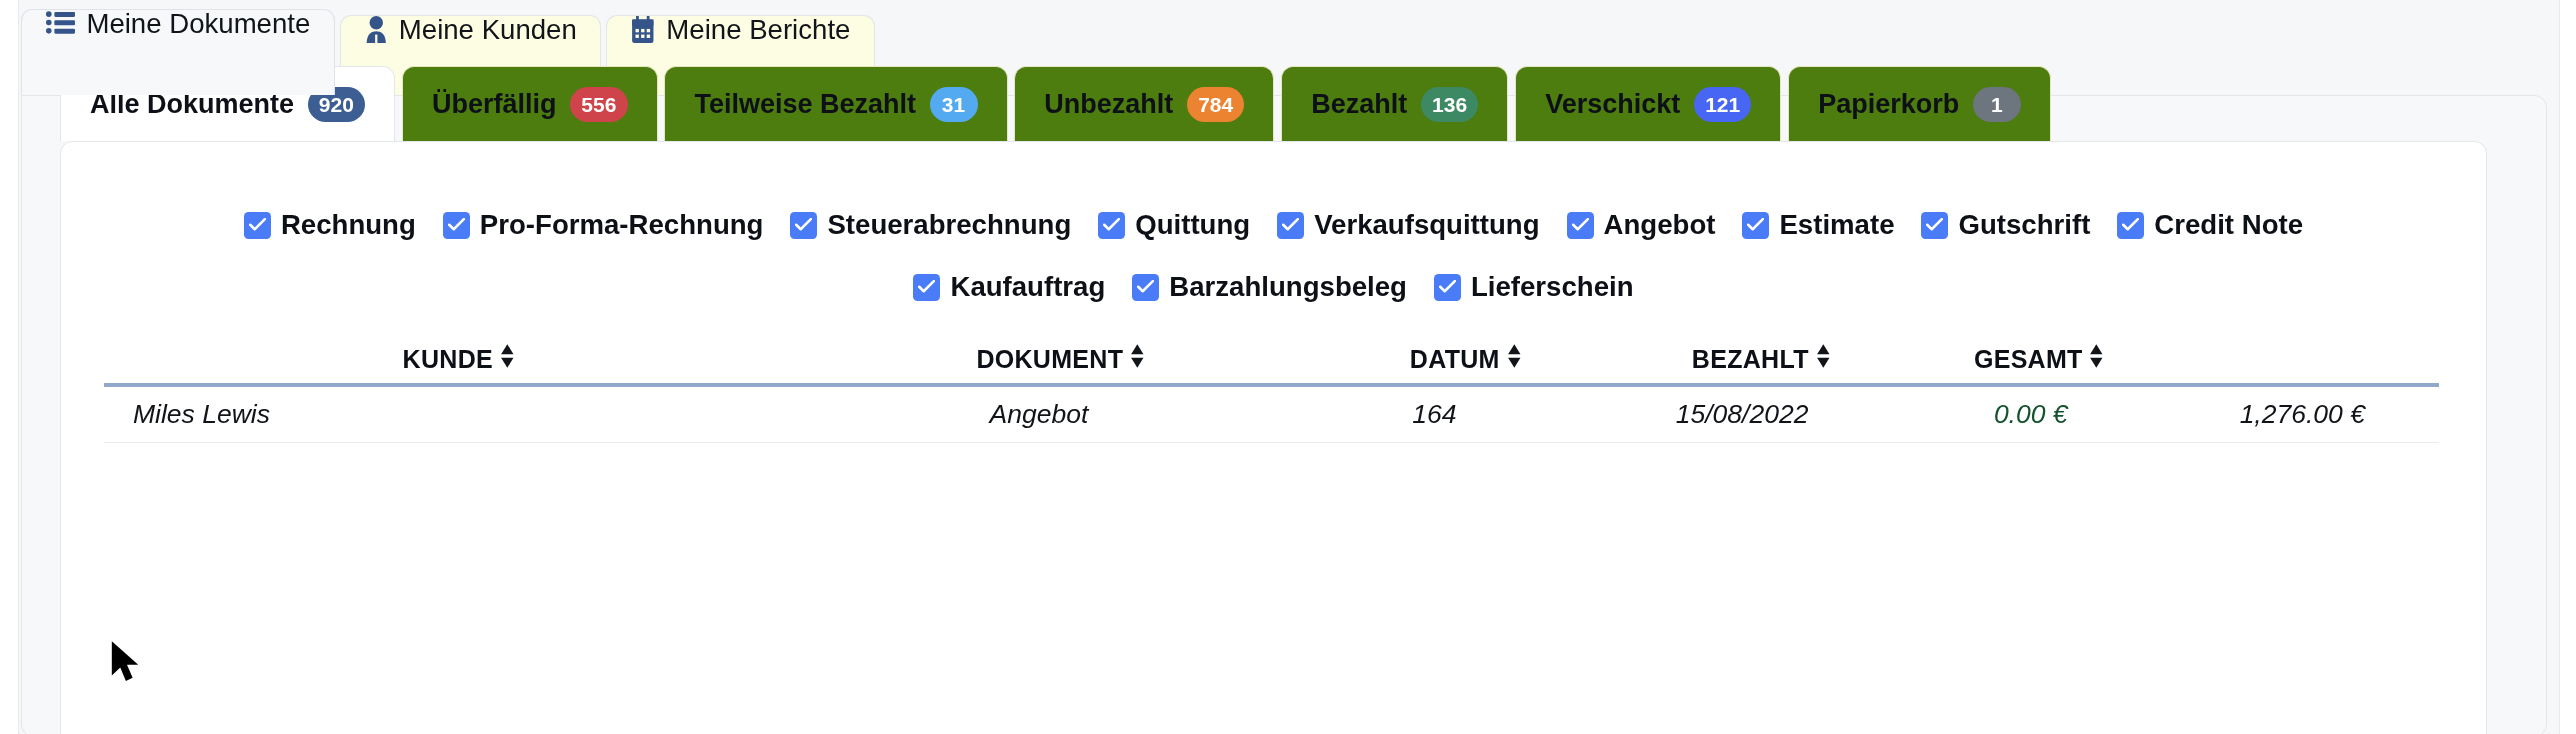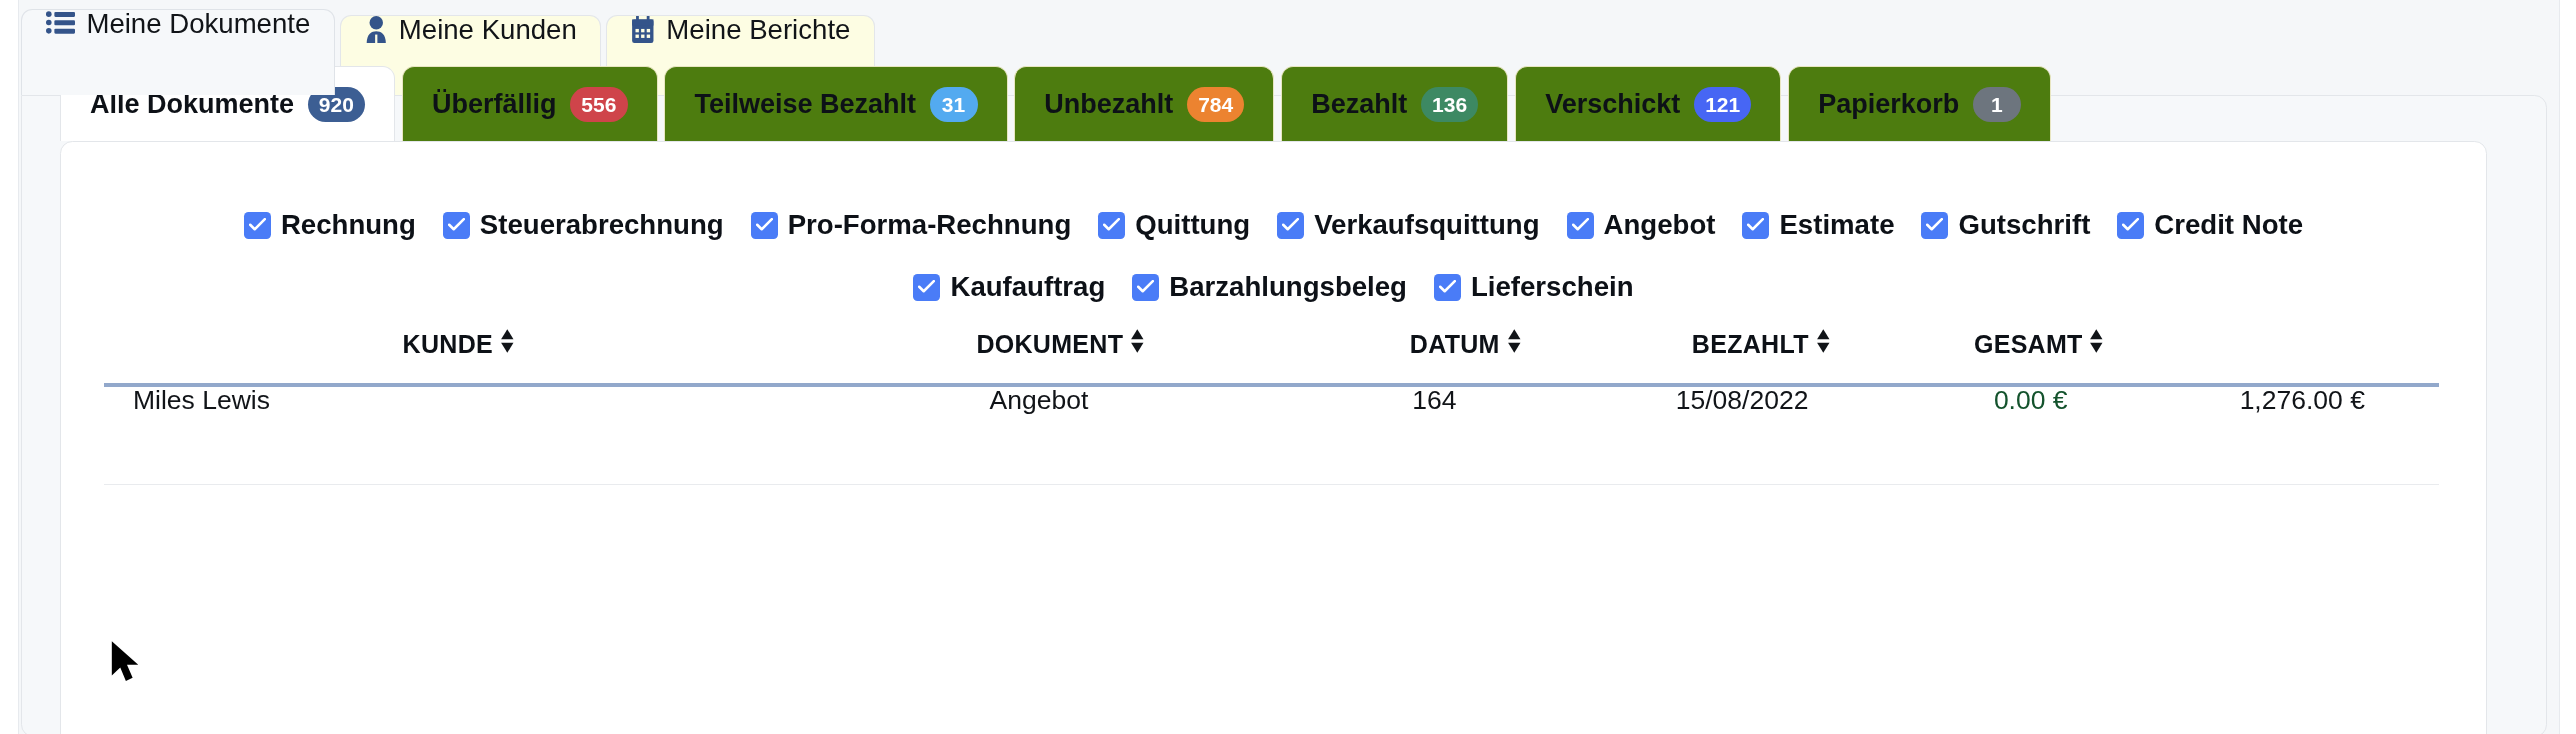--- a/index.html
+++ b/index.html
@@ -181,28 +181,30 @@
 
   
   .tbl {
     position: absolute;
     left: 43px;
     top: 186px;
     width: 2335px;
   }
   .tbl-head {
     display: flex;
+    align-items: flex-end;
     height: 59px;
     border-bottom: 4.5px solid #92a8cb;
   }
   .tbl-row {
     display: flex;
-    align-items: flex-start;
-    height: 98px;
+    align-items: center;
+    height: 56px;
     border-bottom: 1.7px solid #e9ebee;
+    font-style: italic;
   }
   .c-kunde   { width: 709px; padding-left: 29px; }
   .c-dokument{ width: 495px;  text-align: center; }
   .c-nummer  { width: 315px;  text-align: center; }
   .c-datum   { width: 315px;  text-align: center; }
   .c-bezahlt { width: 276px;  text-align: center; }
   .c-gesamt  { width: 280px;  text-align: center; }
 
   .th {
     font-size: 25px;
@@ -349,30 +351,30 @@
           </span>
           <span class="cb-label">Rechnung</span>
         </label>
 
         <label class="cb-item">
           <span class="cbox">
             <svg width="17" height="13.5" viewBox="0 0 30 24">
                 <path d="M2 12 L10 20 L28 2" stroke="#fff" stroke-width="4.5" fill="none" stroke-linecap="round" stroke-linejoin="round"></path>
               </svg>
           </span>
+          <span class="cb-label">Pro-Forma-Rechnung</span>
+        </label>
+
+        <label class="cb-item">
+          <span class="cbox">
+            <svg width="17" height="13.5" viewBox="0 0 30 24">
+                <path d="M2 12 L10 20 L28 2" stroke="#fff" stroke-width="4.5" fill="none" stroke-linecap="round" stroke-linejoin="round"></path>
+              </svg>
+          </span>
           <span class="cb-label">Steuerabrechnung</span>
-        </label>
-
-        <label class="cb-item">
-          <span class="cbox">
-            <svg width="17" height="13.5" viewBox="0 0 30 24">
-                <path d="M2 12 L10 20 L28 2" stroke="#fff" stroke-width="4.5" fill="none" stroke-linecap="round" stroke-linejoin="round"></path>
-              </svg>
-          </span>
-          <span class="cb-label">Pro-Forma-Rechnung</span>
         </label>
 
         <label class="cb-item">
           <span class="cbox">
             <svg width="17" height="13.5" viewBox="0 0 30 24">
                 <path d="M2 12 L10 20 L28 2" stroke="#fff" stroke-width="4.5" fill="none" stroke-linecap="round" stroke-linejoin="round"></path>
               </svg>
           </span>
           <span class="cb-label">Quittung</span>
         </label>

